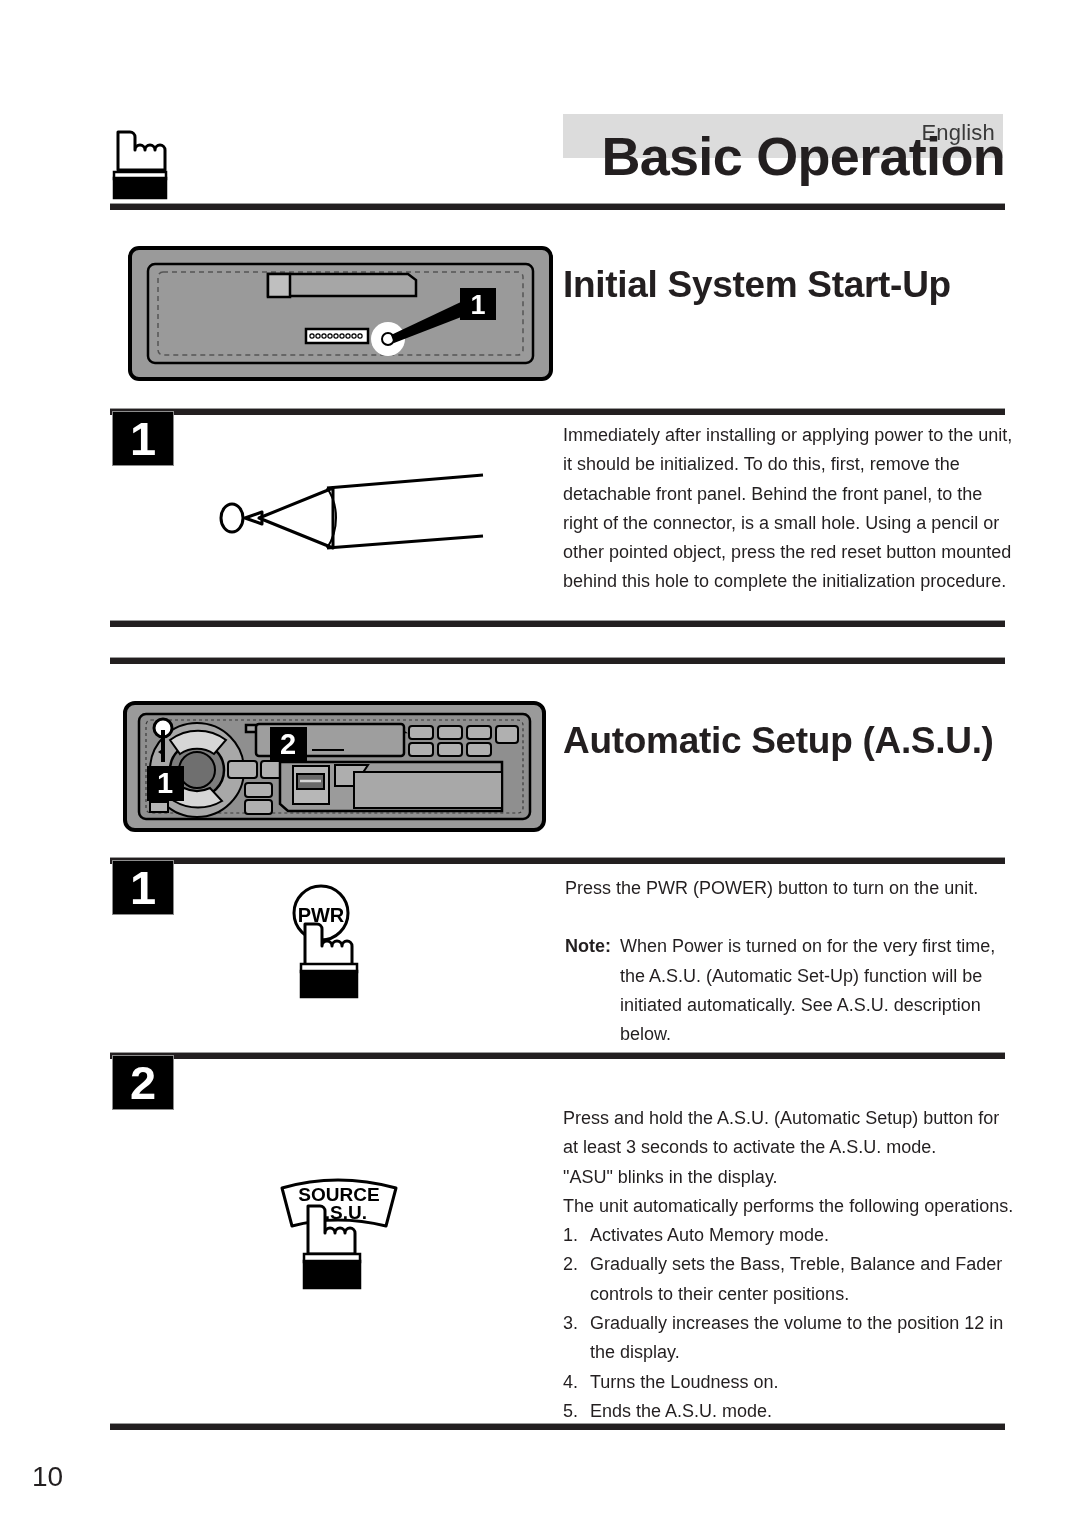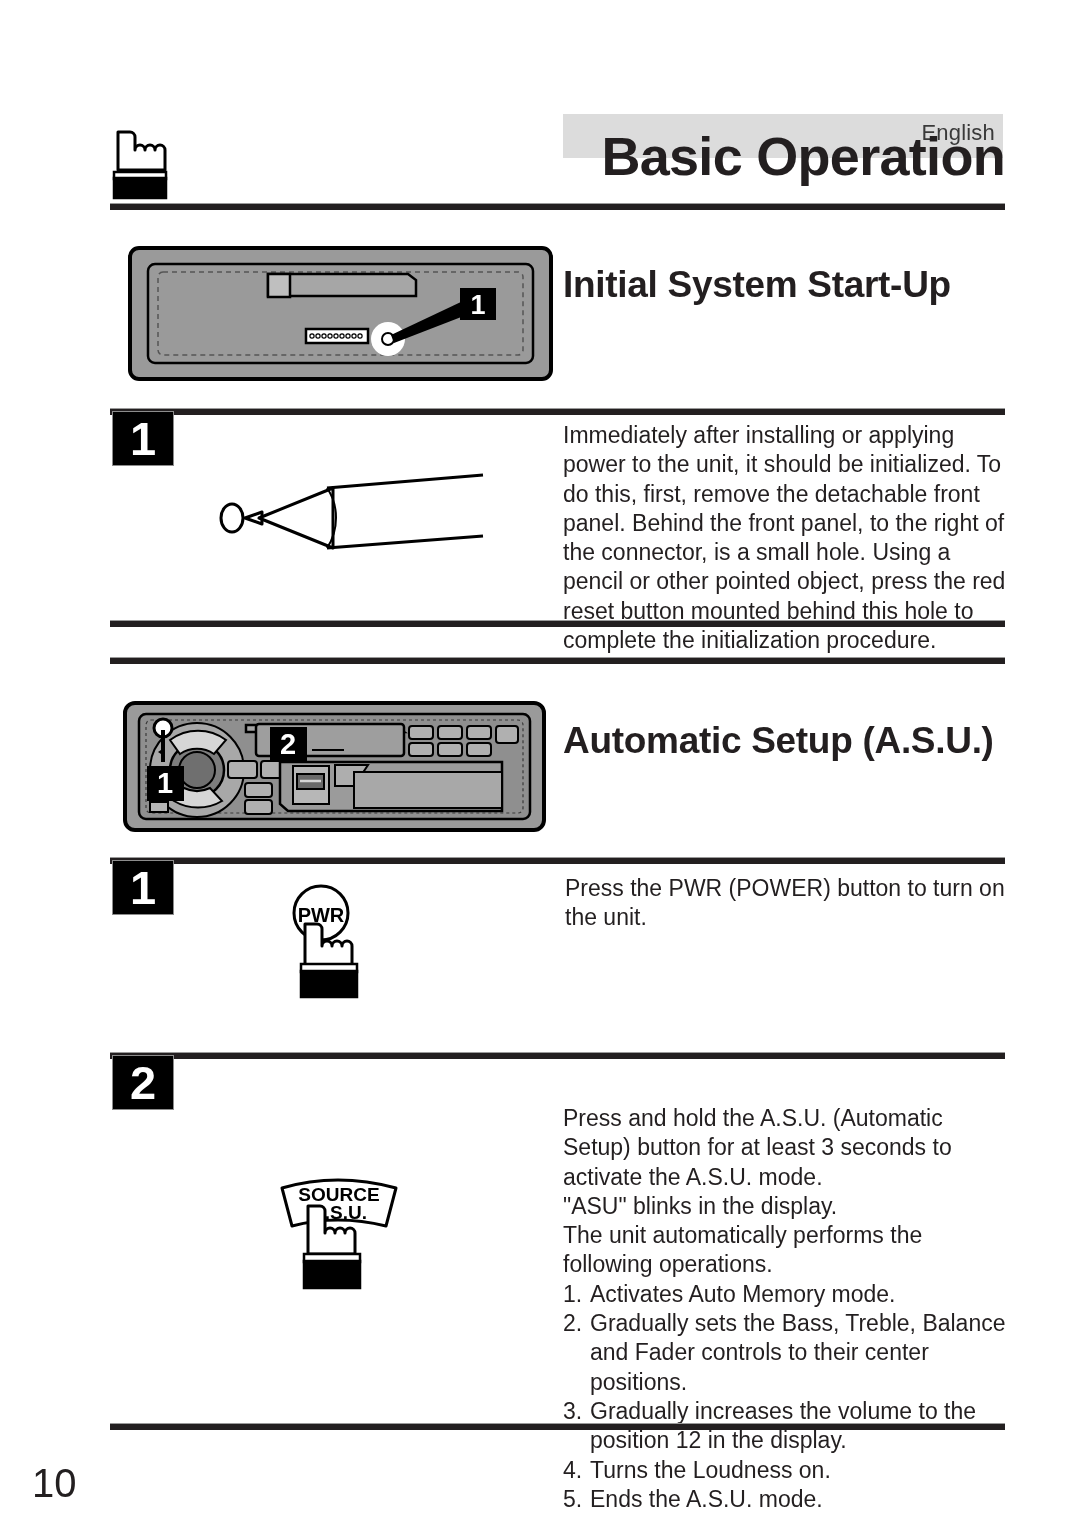--- a/index.html
+++ b/index.html
@@ -101,21 +101,21 @@
     letter-spacing: -0.3px;
     color: #231f20;
     white-space: nowrap;
   }
   .section-heading.h-start { left: 563px; top: 264px; }
   .section-heading.h-asu   { left: 563px; top: 720px; }
 
   
   .body-text {
     position: absolute;
-    font-size: 23px;
+    font-size: 18px;
     line-height: 29.3px;
     color: #231f20;
   }
   .body-text.t-step1 { left: 563px; top: 421px; width: 452px; }
   .body-text.t-asu-desc { left: 563px; top: 765px; width: 440px; }
   .body-text.t-pwr { left: 565px; top: 874px; width: 450px; }
   .body-text.t-step2 { left: 563px; top: 1066px; width: 452px; }
 
   .note-block {
     display: flex;
@@ -138,21 +138,21 @@
     width: 27px;
     white-space: nowrap;
   }
   .num-list .txt { flex: 1 1 auto; }
 
   
   .page-number {
     position: absolute;
     left: 32px;
     top: 1461px;
-    font-size: 40px;
+    font-size: 28px;
     color: #231f20;
   }
 
   
   .illus { position: absolute; }
   .illus.chassis  { left: 128px; top: 246px; }
   .illus.pencil   { left: 215px; top: 470px; }
   .illus.faceplate{ left: 122px; top: 700px; }
   .illus.pwr-btn  { left: 283px; top: 884px; }
   .illus.src-btn  { left: 274px; top: 1168px; }
@@ -293,20 +293,24 @@
       <circle cx="38" cy="29" r="27" fill="#ffffff" stroke="#000000" stroke-width="3"></circle>
       <text x="38" y="38" font-family="Liberation Sans, sans-serif" font-size="20" font-weight="bold" fill="#000000" text-anchor="middle">PWR</text>
       <path d="M22 40 h12 a5 5 0 0 1 5 5 v17 a5 5 0 0 1 5 -5 a5 5 0 0 1 5 5 a5 5 0 0 1 5 -5 a5 5 0 0 1 5 5 a5 5 0 0 1 5 -5 a5 5 0 0 1 5 5 v19 h-47 z" fill="#ffffff" stroke="#000000" stroke-width="3" stroke-linejoin="round"></path>
       <rect x="18" y="80" width="56" height="8" fill="#ffffff" stroke="#000000" stroke-width="2.5"></rect>
       <rect x="18" y="87" width="56" height="26" fill="#000000" stroke="#000000" stroke-width="2.5"></rect>
     </svg>
   </div>
 
   <div class="body-text t-pwr">
     <div>Press the PWR (POWER) button to turn on the unit.</div>
+    <div class="note-block">
+      <span class="note-label">Note:</span>
+      <span class="note-body">When Power is turned on for the very first time, the A.S.U. (Automatic Set-Up) function will be initiated automatically. See A.S.U. description below.</span>
+    </div>
   </div>
 
   <div class="rule r6"></div>
   <div class="badge b-2">2</div>
 
   <div class="illus src-btn">
     <svg width="130" height="128" viewBox="0 0 130 128">
       <path d="M8 20 Q63 4 122 20 L112 58 Q63 46 18 58 Z" fill="#ffffff" stroke="#000000" stroke-width="3" stroke-linejoin="round"></path>
       <text x="65" y="33" font-family="Liberation Sans, sans-serif" font-size="19" font-weight="bold" fill="#000000" text-anchor="middle">SOURCE</text>
       <text x="65" y="51" font-family="Liberation Sans, sans-serif" font-size="19" font-weight="bold" fill="#000000" text-anchor="middle">A.S.U.</text>

